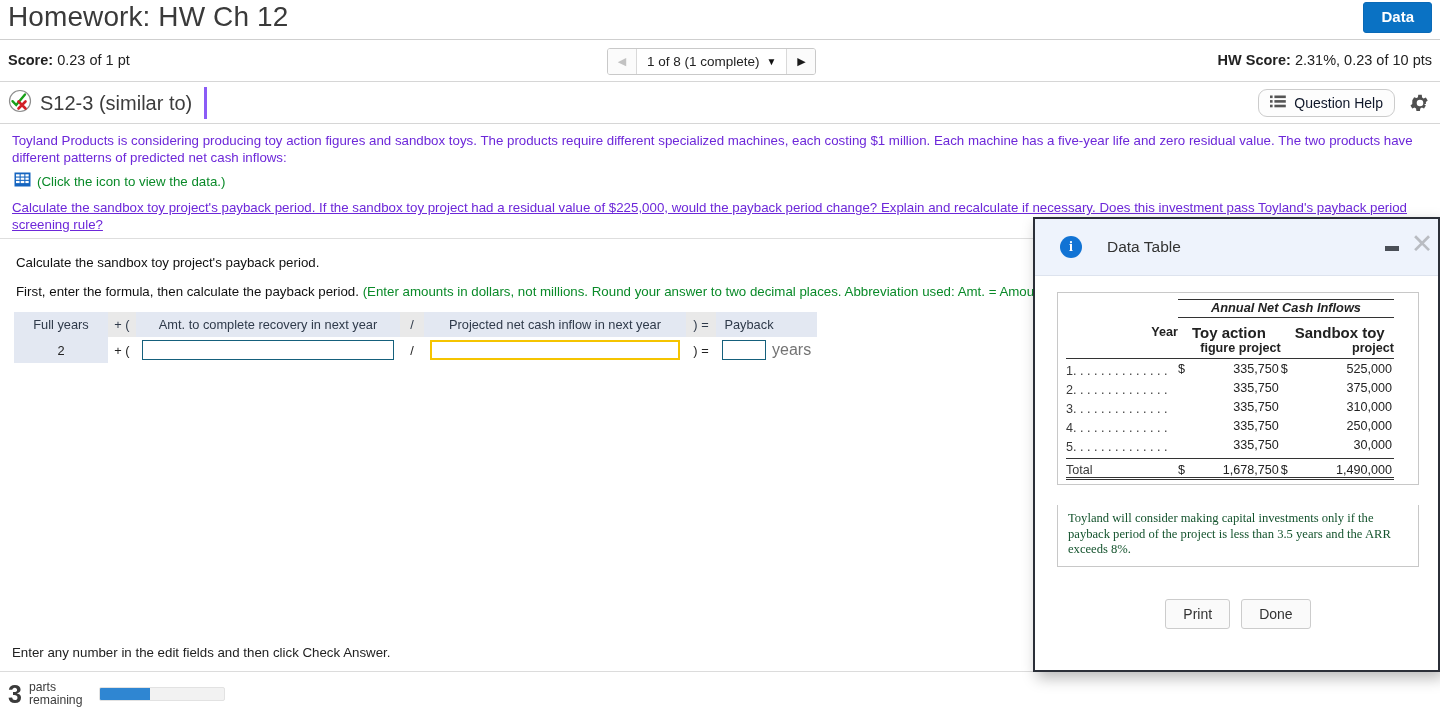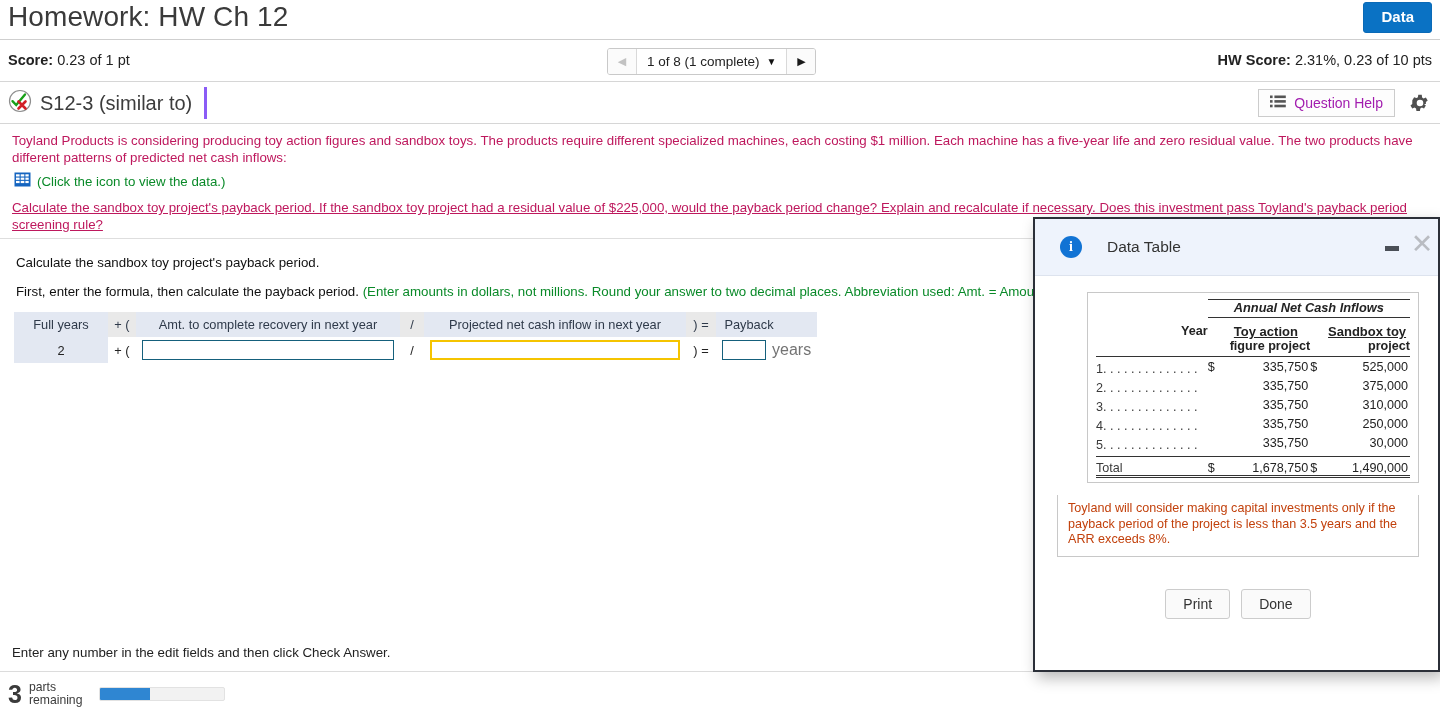--- a/index.html
+++ b/index.html
@@ -65,31 +65,31 @@
   }
   .ex-id {
     position: absolute; left: 8px; top: 5px; height: 32px;
     display: flex; align-items: center; gap: 8px;
     padding-right: 12px; border-right: 3px solid #8b5cf6;
   }
   .ex-label { font-size: 20px; color: #3c3c3c; }
   .qhelp {
     position: absolute; right: 45px; top: 7px;
     display: flex; align-items: center; gap: 8px;
-    border: 1px solid #cccccc; border-radius: 0; background: #fdfdfd;
-    padding: 5px 11px; font-size: 14px; color: #a21caf; cursor: pointer;
+    border: 1px solid #cccccc; border-radius: 9px; background: #fdfdfd;
+    padding: 5px 11px; font-size: 14px; color: #0f172a; cursor: pointer;
   }
   .gear {
     position: absolute; right: 9px; top: 10px; cursor: pointer;
   }
 
   
   .qbody { position: absolute; left: 0; top: 124px; width: 1440px; }
   .p-text {
-    font-size: 13.3px; line-height: 16.5px; color: #be185d; padding: 0 12px;
+    font-size: 13.3px; line-height: 16.5px; color: #6d28d9; padding: 0 12px;
   }
   .stem { margin-top: 9px; }
   .datalink {
     display: flex; align-items: center; gap: 6px; margin-top: 6px; padding-left: 14px;
   }
   .datalink span.lbl { color: #0a8a29; font-size: 13.3px; cursor: pointer; }
   .q2 { margin-top: 9px; text-decoration: underline; }
   .hr-sep {
     position: absolute; left: 0; top: 114px; width: 1440px; height: 1px; background: #dedede;
   }
@@ -173,44 +173,44 @@
   .dlg-min {
     position: absolute; right: 39px; top: 27px; width: 14px; height: 5px;
     background: #4a4f57; cursor: pointer;
   }
   .dlg-close {
     position: absolute; right: 3px; top: 12px; width: 26px; height: 26px;
     color: #b9bcc2; font-size: 27px; line-height: 26px; text-align: center;
     cursor: pointer; font-weight: 300;
   }
   .dlg-body { padding: 16px 19px 0 22px; }
-  .tblbox { border: 1px solid #c8c8c8; padding: 6px 8px 4px 8px; margin-left: 30px; }
+  .tblbox { border: 1px solid #c8c8c8; padding: 6px 24px 4px 8px; }
   table.dt { border-collapse: collapse; width: 100%; font-size: 12.6px; color: #222; }
   table.dt td, table.dt th { padding: 0; }
   .dt-anni {
     text-align: center; font-style: italic; font-weight: bold; font-size: 12.8px;
     border-bottom: 1.4px solid #333; padding-bottom: 2px !important;
   }
   .topline { border-top: 1.4px solid #333; }
   .dt-colh {
-    font-weight: bold; text-align: center; font-size: 13px; padding-top: 6px !important; text-decoration: underline;
+    font-weight: bold; text-align: left; font-size: 15px; padding-top: 6px !important;
   }
   .dt-colh2 { font-weight: bold; text-align: right; font-size: 12.6px; padding-bottom: 3px !important; }
   .dt-yearh { font-weight: bold; text-align: right; font-size: 12.6px; padding-top: 6px !important; }
   .hdr-ul td { border-bottom: 1.4px solid #333; }
   .r-year { text-align: left; white-space: nowrap; color: #3a3a3a; font-size: 12.6px; padding-top: 5px !important; }
   .r-dol { text-align: left; width: 14px; }
   .r-num { text-align: right; padding-right: 2px !important; }
   .lastrow td { padding-bottom: 4px !important; }
   .ruled td { border-bottom: 1px solid #333; }
   .totrow td { padding-top: 4px !important; }
   .dblrule td { border-bottom: 3px double #333; }
   .note {
-    margin-top: 12px; border: 1px solid #c8c8c8; border-top: none;
-    font-size: 12.6px; line-height: 15.5px; color: #c2410c; padding: 6px 10px 8px 10px;
+    margin-top: 20px; border: 1px solid #c8c8c8; border-top: none;
+    font-size: 12.6px; line-height: 15.5px; color: #14532d; padding: 6px 10px 8px 10px; font-family: Liberation Serif, serif;
   }
   .notewrap { border: 1px solid #c8c8c8; border-top: none; }
   .dlg-btns {
     display: flex; justify-content: center; gap: 11px; margin-top: 32px;
   }
   .dlg-btn {
     border: 1px solid #cccccc; border-radius: 3px; background: #fafafa;
     font-size: 14px; color: #333; padding: 6px 17px; cursor: pointer;
   }
 </style>

